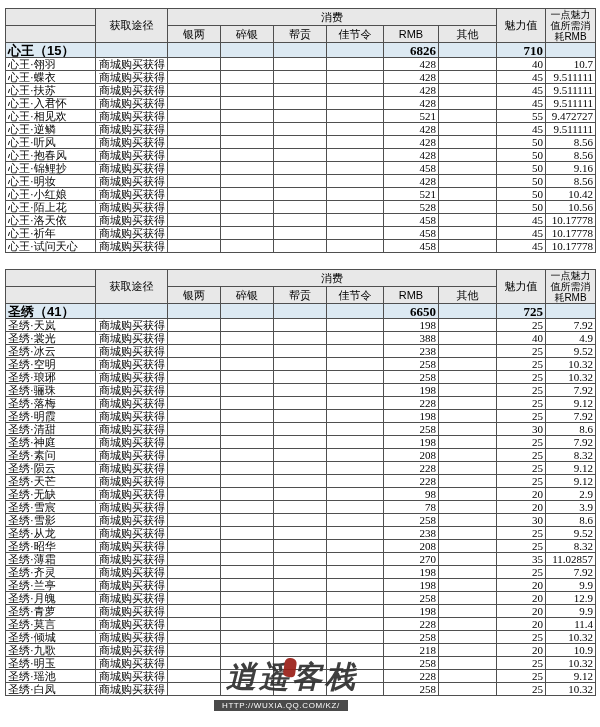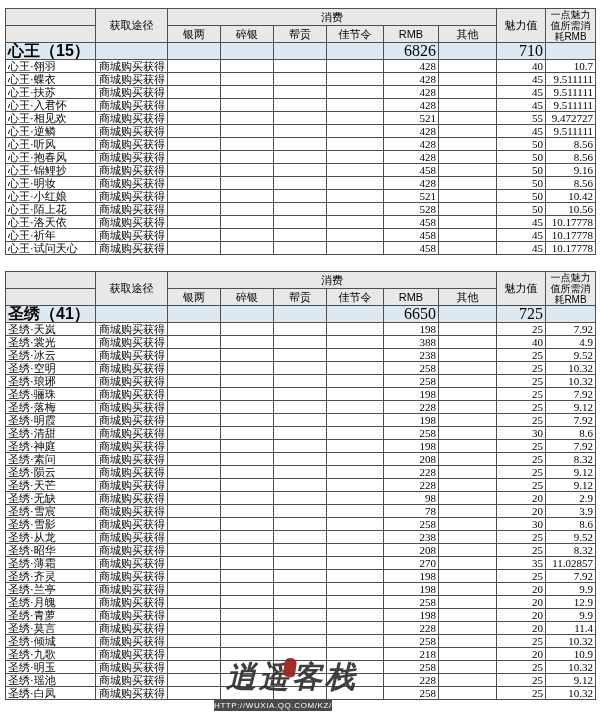--- a/index.html
+++ b/index.html
@@ -61,26 +61,26 @@
     background: #e8e8e8;
     font-size: 11px;
   }
   .hdr-blank { background: #e8e8e8; }
   .hdr-tall { height: 26px; }
 
   tr.grouprow td {
     background: #dce9f2;
     font-weight: bold;
     height: 15px;
-    font-size: 16px;
+    font-size: 13px;
     margin-left: 27px;
   }
   tr.grouprow td.num {
     text-align: right;
-    font-weight: normal;
+    font-weight: bold;
   }
   td.name {
     text-align: left;
     font-size: 11px;
     color: #000;
   }
   td.way {
     text-align: right;
     font-size: 11px;
   }
@@ -124,21 +124,21 @@
     transform: rotate(8deg);
   }
   .wm-url {
     margin-top: 1px;
     background: #3b3b3b;
     color: #ffffff;
     font-family: "Liberation Sans", sans-serif;
     font-size: 8px;
     letter-spacing: 0.6px;
     text-align: center;
-    padding: 1px 0;
+    padding: 1px 8px;
     display: inline-block;
     position: relative;
     left: 22px;
   }
 </style>
 </head>
 <body>
 
 <div class="sheet">
   <div style="height:8px"></div>

